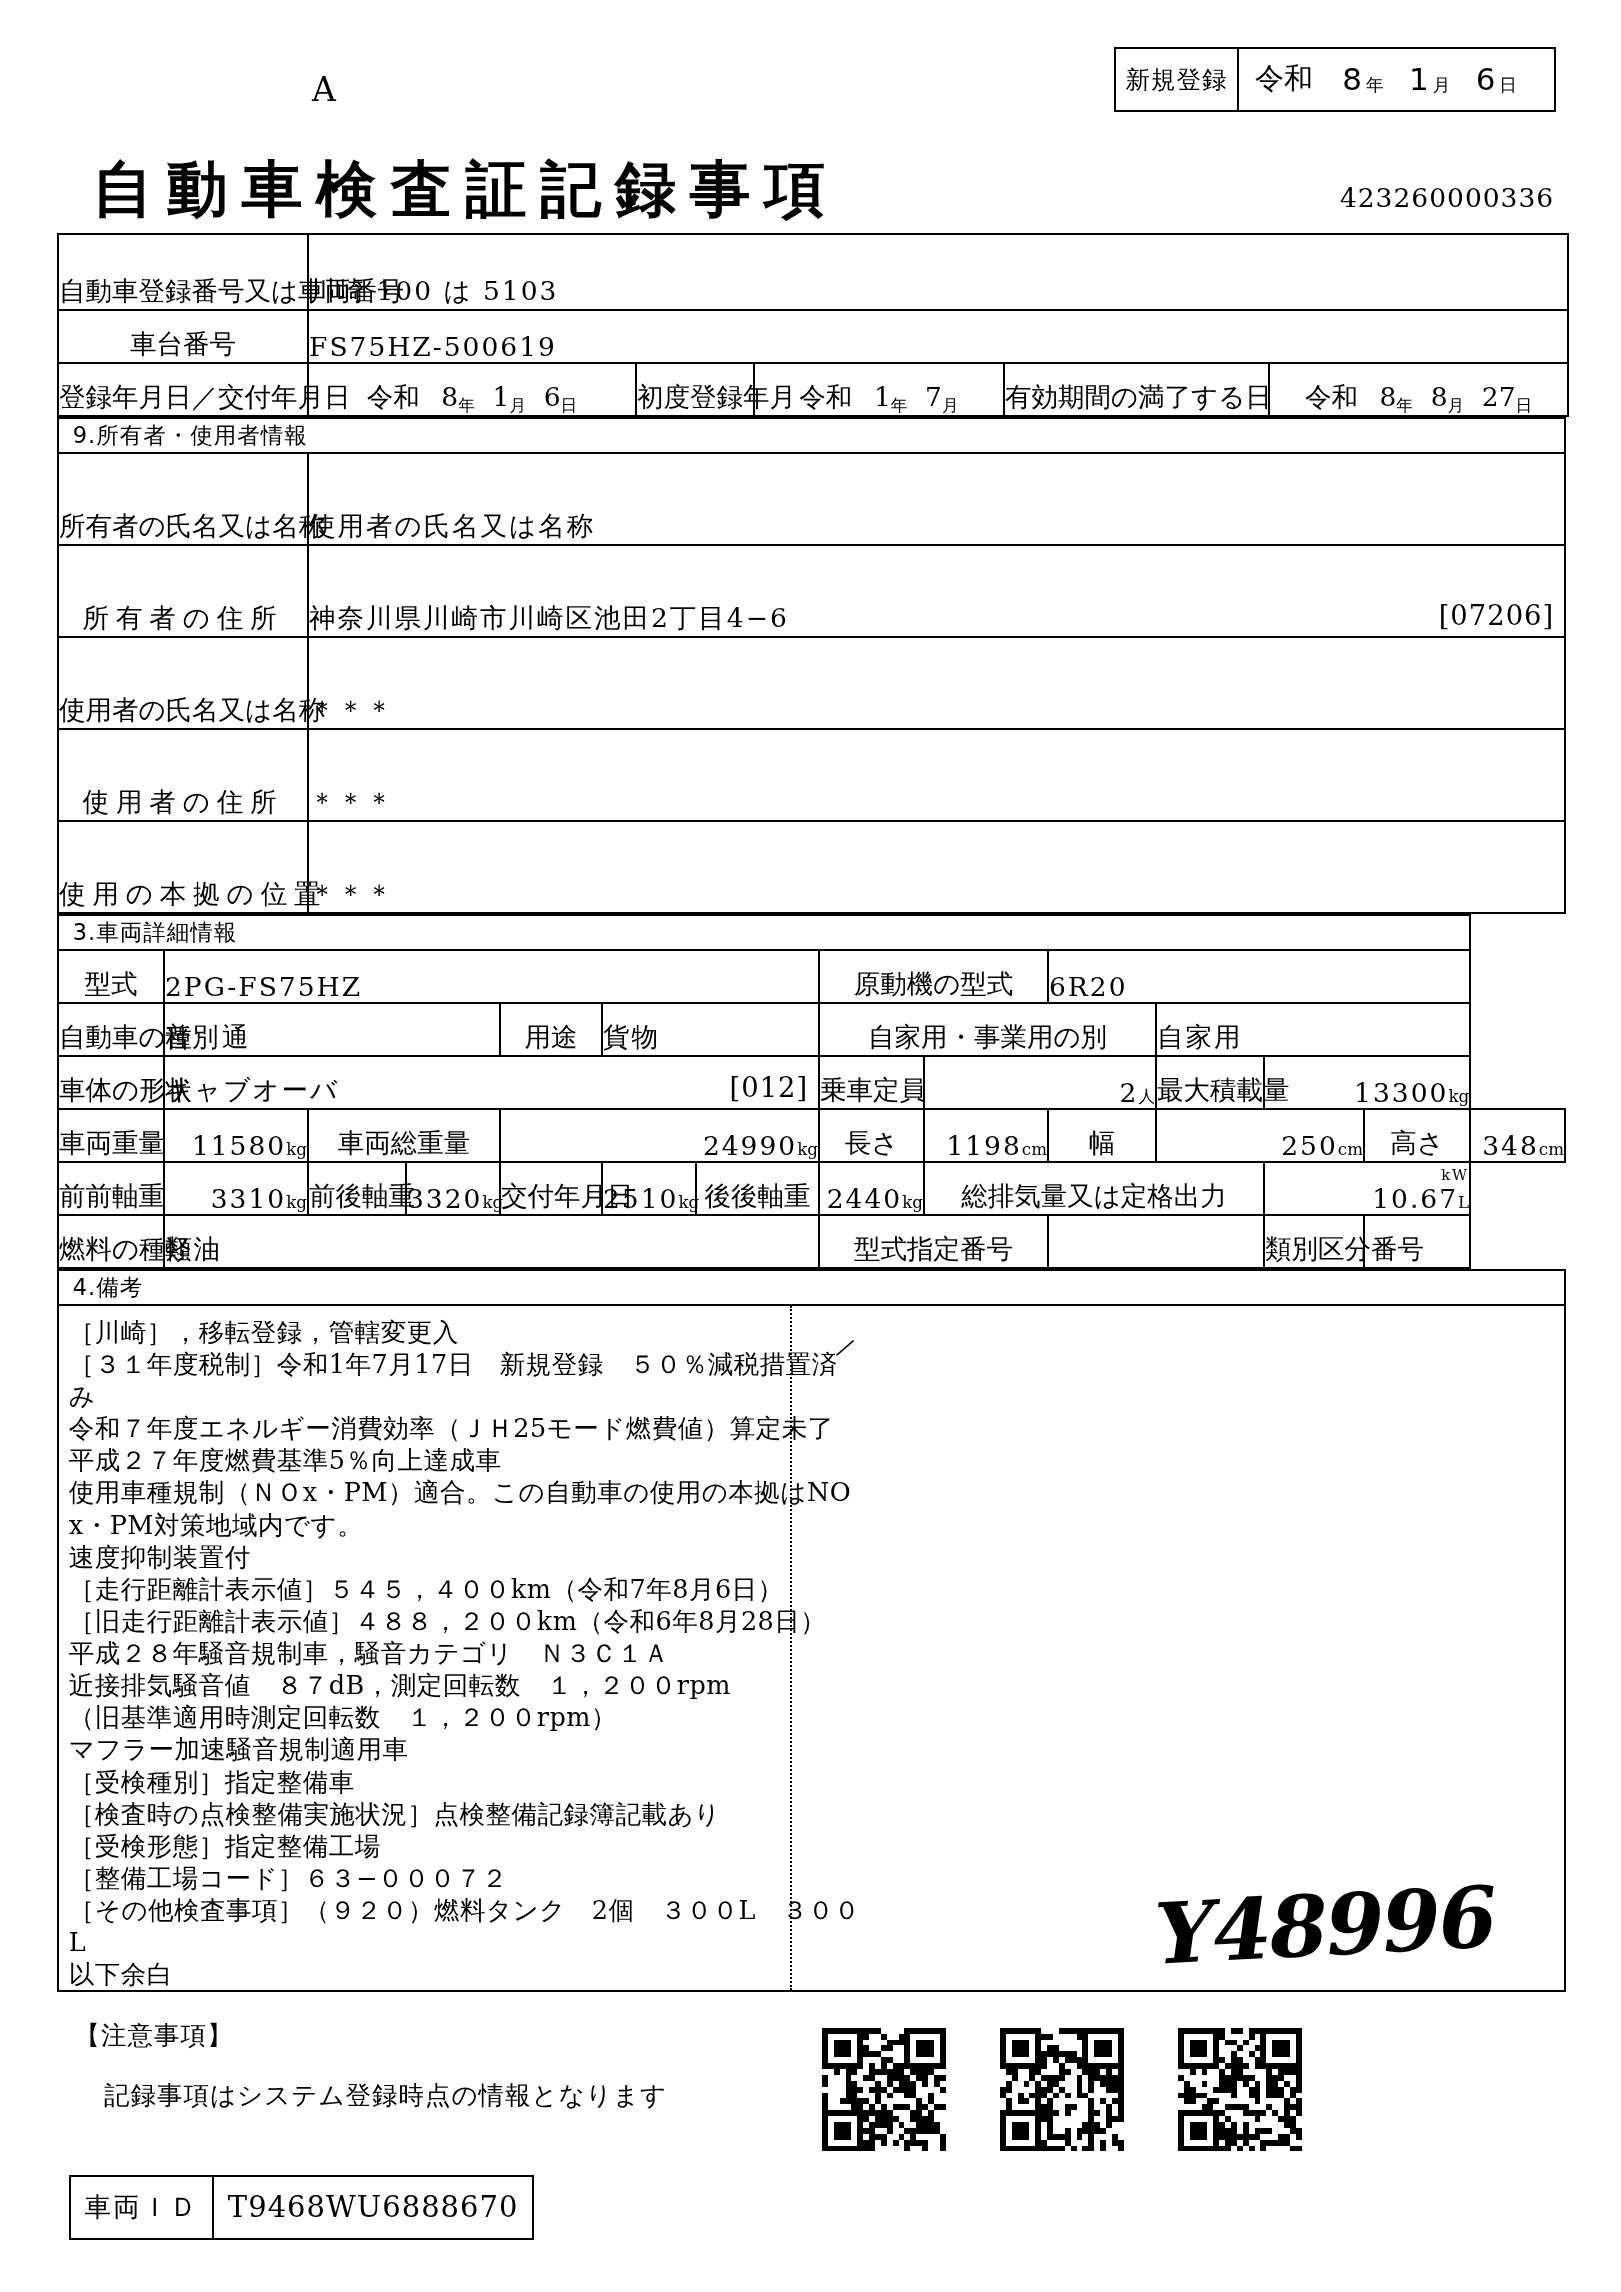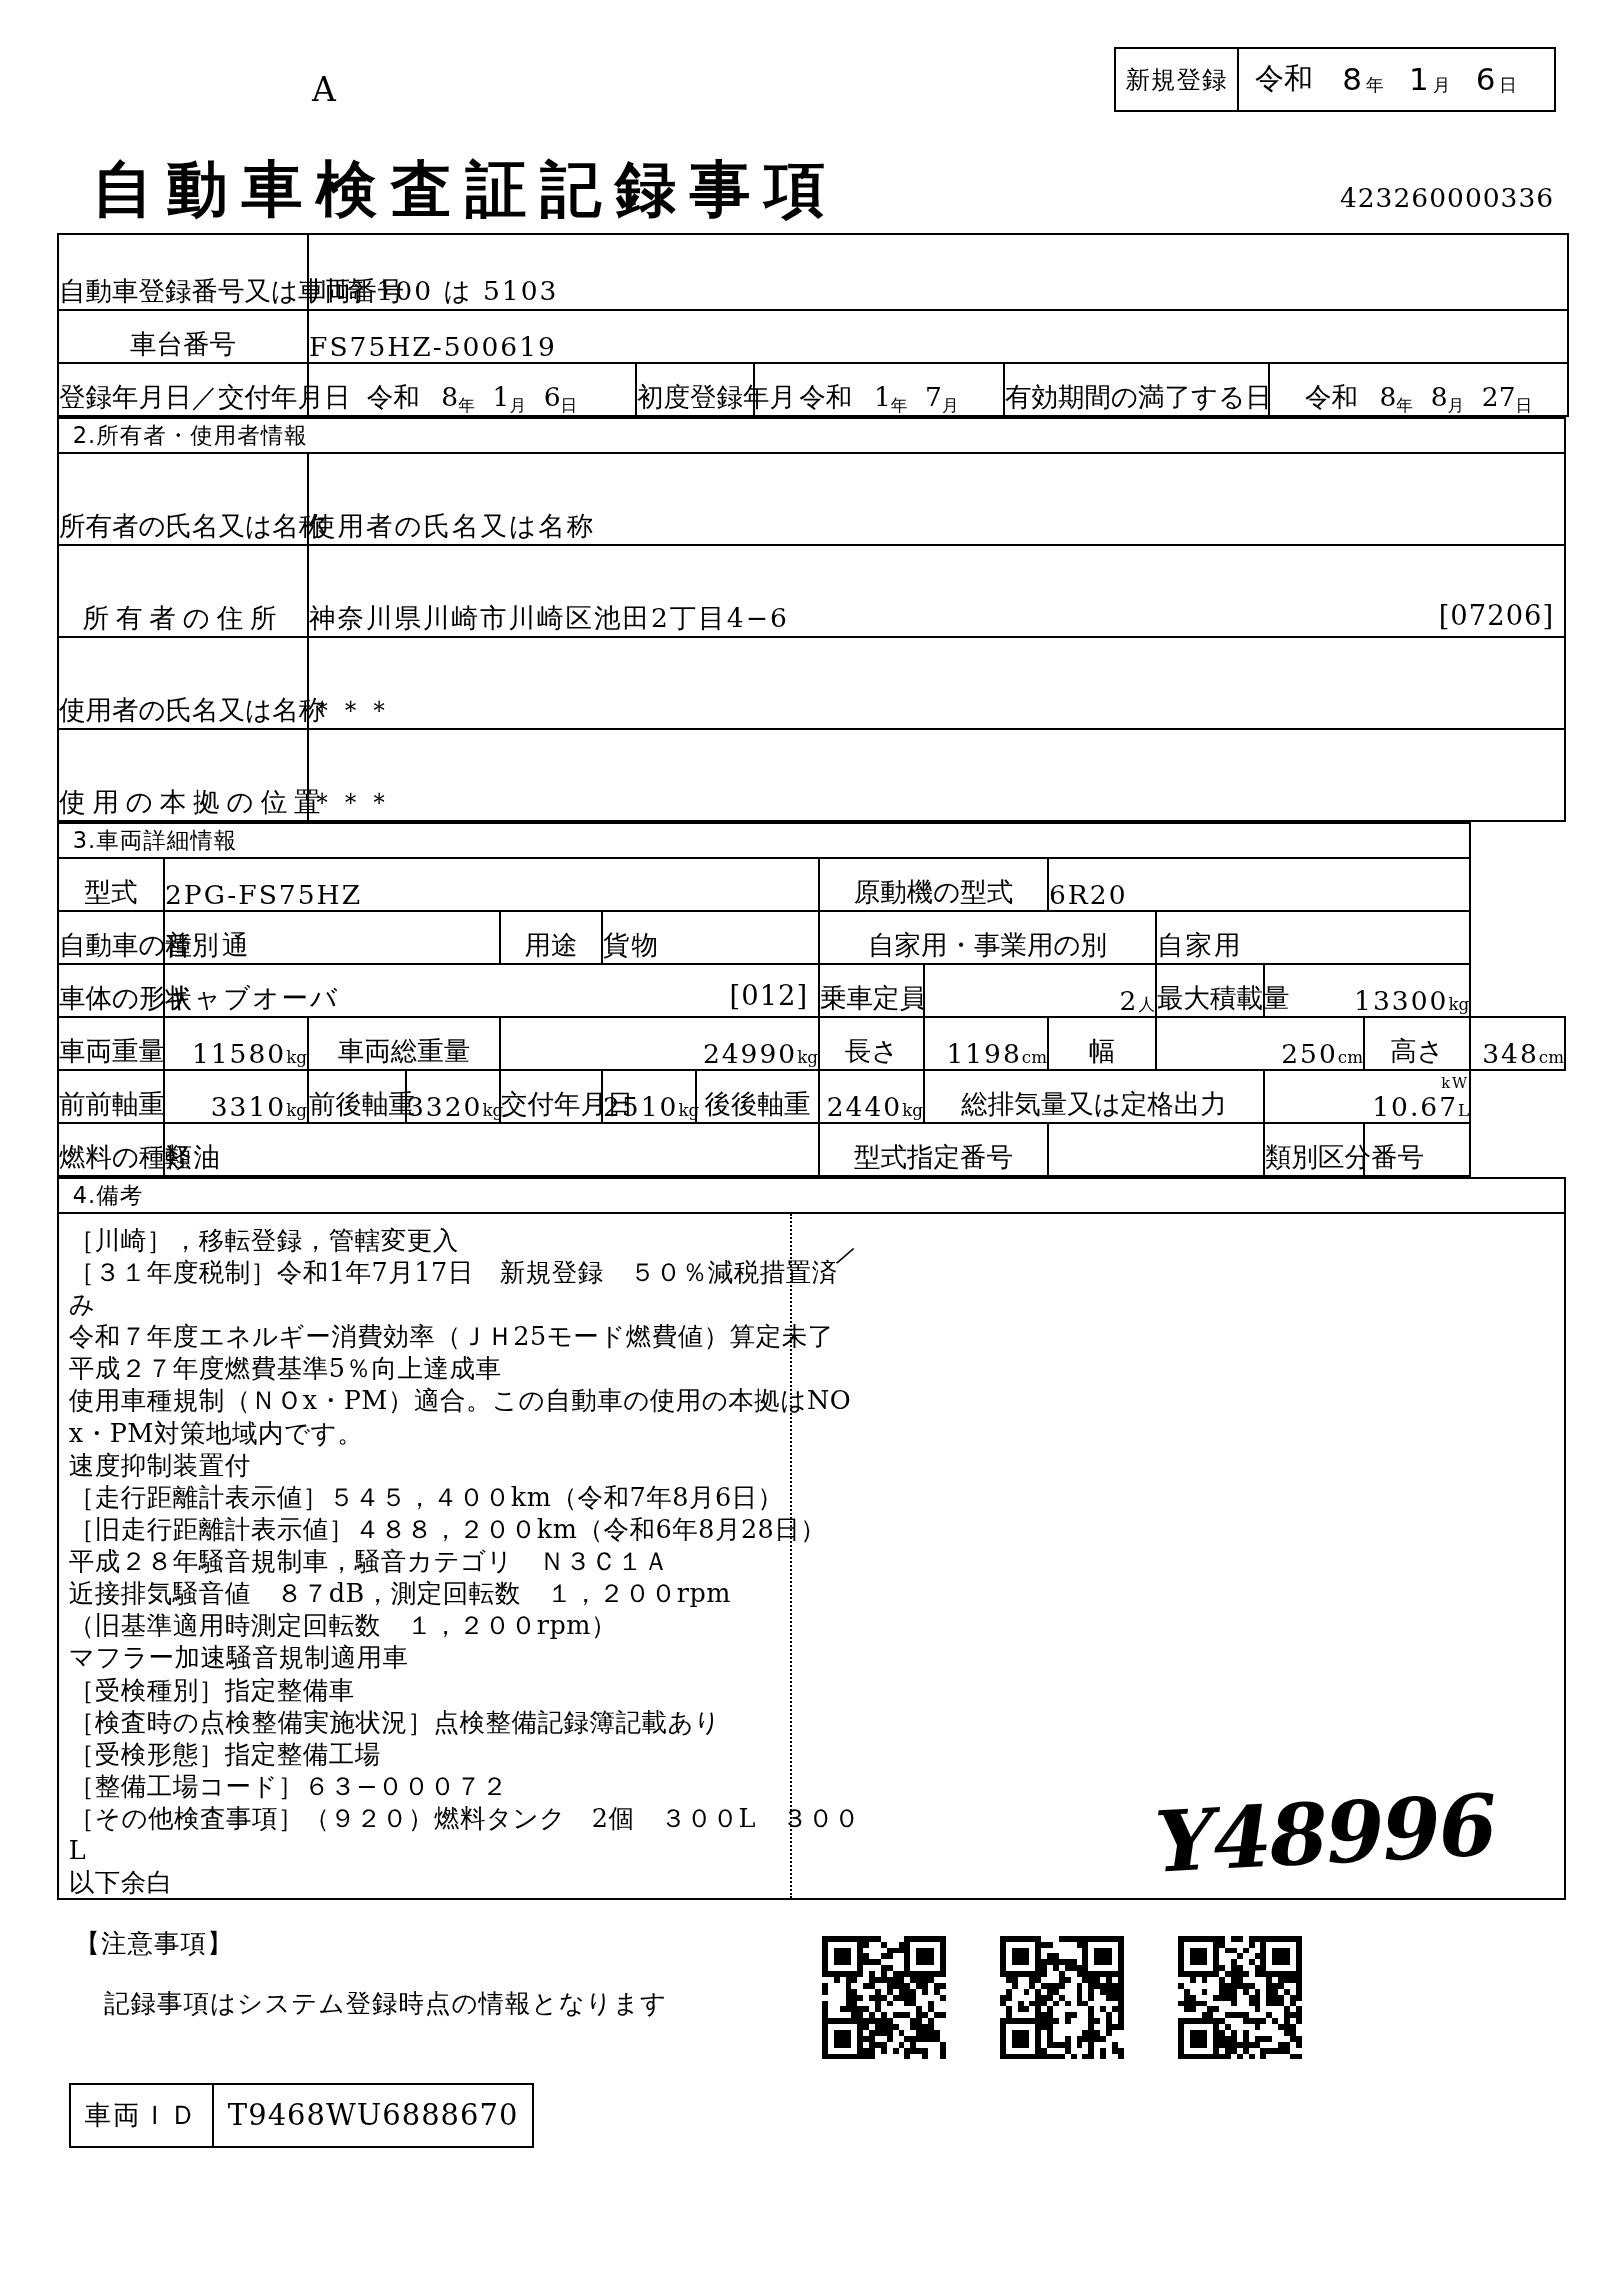--- a/index.html
+++ b/index.html
@@ -322,35 +322,39 @@
   </tbody>
       </table>
 
   <table class="tbl" style="border-top:none">
     <colgroup>
           <col style="width:250px">
           <col>
         </colgroup>
     <tbody>
           <tr class="section-bar">
-      <td colspan="2">2.所有者・使用者情報</td>
+      <td colspan="2">9.所有者・使用者情報</td>
     </tr>
     <tr>
       <td class="lbl tall2">所有者の氏名又は名称</td>
       <td class="val tall2">使用者の氏名又は名称</td>
     </tr>
     <tr>
       <td class="lbl lbl-sp tall2">所有者の住所</td>
       <td class="val tall2">
         <span class="bracket">[07206]</span>
         <span>神奈川県川崎市川崎区池田2丁目4−6</span>
       </td>
     </tr>
     <tr>
       <td class="lbl tall2">使用者の氏名又は名称</td>
+      <td class="val tall2">＊＊＊</td>
+    </tr>
+    <tr>
+      <td class="lbl lbl-sp tall2">使用者の住所</td>
       <td class="val tall2">＊＊＊</td>
     </tr>
     <tr>
       <td class="lbl lbl-sp tall2">使用の本拠の位置</td>
       <td class="val tall2">＊＊＊</td>
     </tr>
   </tbody>
       </table>
 
   <table class="tbl" style="border-top:none">

